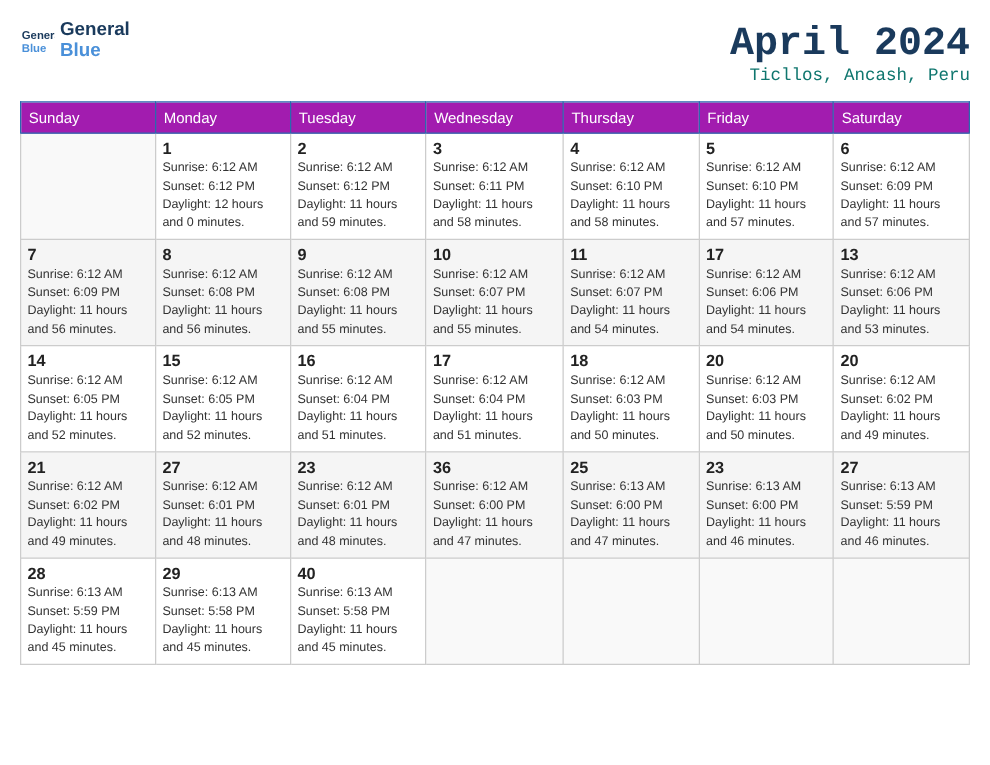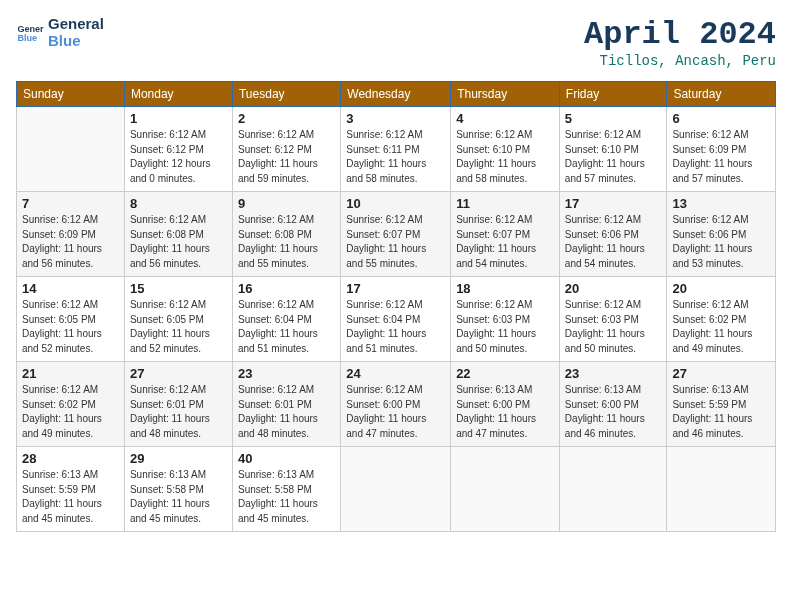--- a/index.html
+++ b/index.html
@@ -37,21 +37,21 @@
     .location {
       font-size: 14px;
       color: #0f766e;
     }
     .calendar-table {
       width: 100%;
       border-collapse: collapse;
       font-size: 10.5px;
     }
     .calendar-table th {
-      background-color: #a16207;
+      background-color: #a21caf;
       color: #fff;
       padding: 5px 6px;
       text-align: left;
       font-size: 12px;
       font-weight: normal;
       border: 1px solid #2a6aad;
     }
     .calendar-table td {
       border: 1px solid #ccc;
       vertical-align: top;
@@ -281,28 +281,28 @@
 and 48 minutes.</div>
         </td>
         <td>
           <span class="day-number">23</span>
           <div class="day-info" style="white-space: pre-line;">Sunrise: 6:12 AM
 Sunset: 6:01 PM
 Daylight: 11 hours
 and 48 minutes.</div>
         </td>
         <td>
-          <span class="day-number">24</span>
+          <span class="day-number">36</span>
           <div class="day-info" style="white-space: pre-line;">Sunrise: 6:12 AM
 Sunset: 6:00 PM
 Daylight: 11 hours
 and 47 minutes.</div>
         </td>
         <td>
-          <span class="day-number">22</span>
+          <span class="day-number">25</span>
           <div class="day-info" style="white-space: pre-line;">Sunrise: 6:13 AM
 Sunset: 6:00 PM
 Daylight: 11 hours
 and 47 minutes.</div>
         </td>
         <td>
           <span class="day-number">23</span>
           <div class="day-info" style="white-space: pre-line;">Sunrise: 6:13 AM
 Sunset: 6:00 PM
 Daylight: 11 hours

